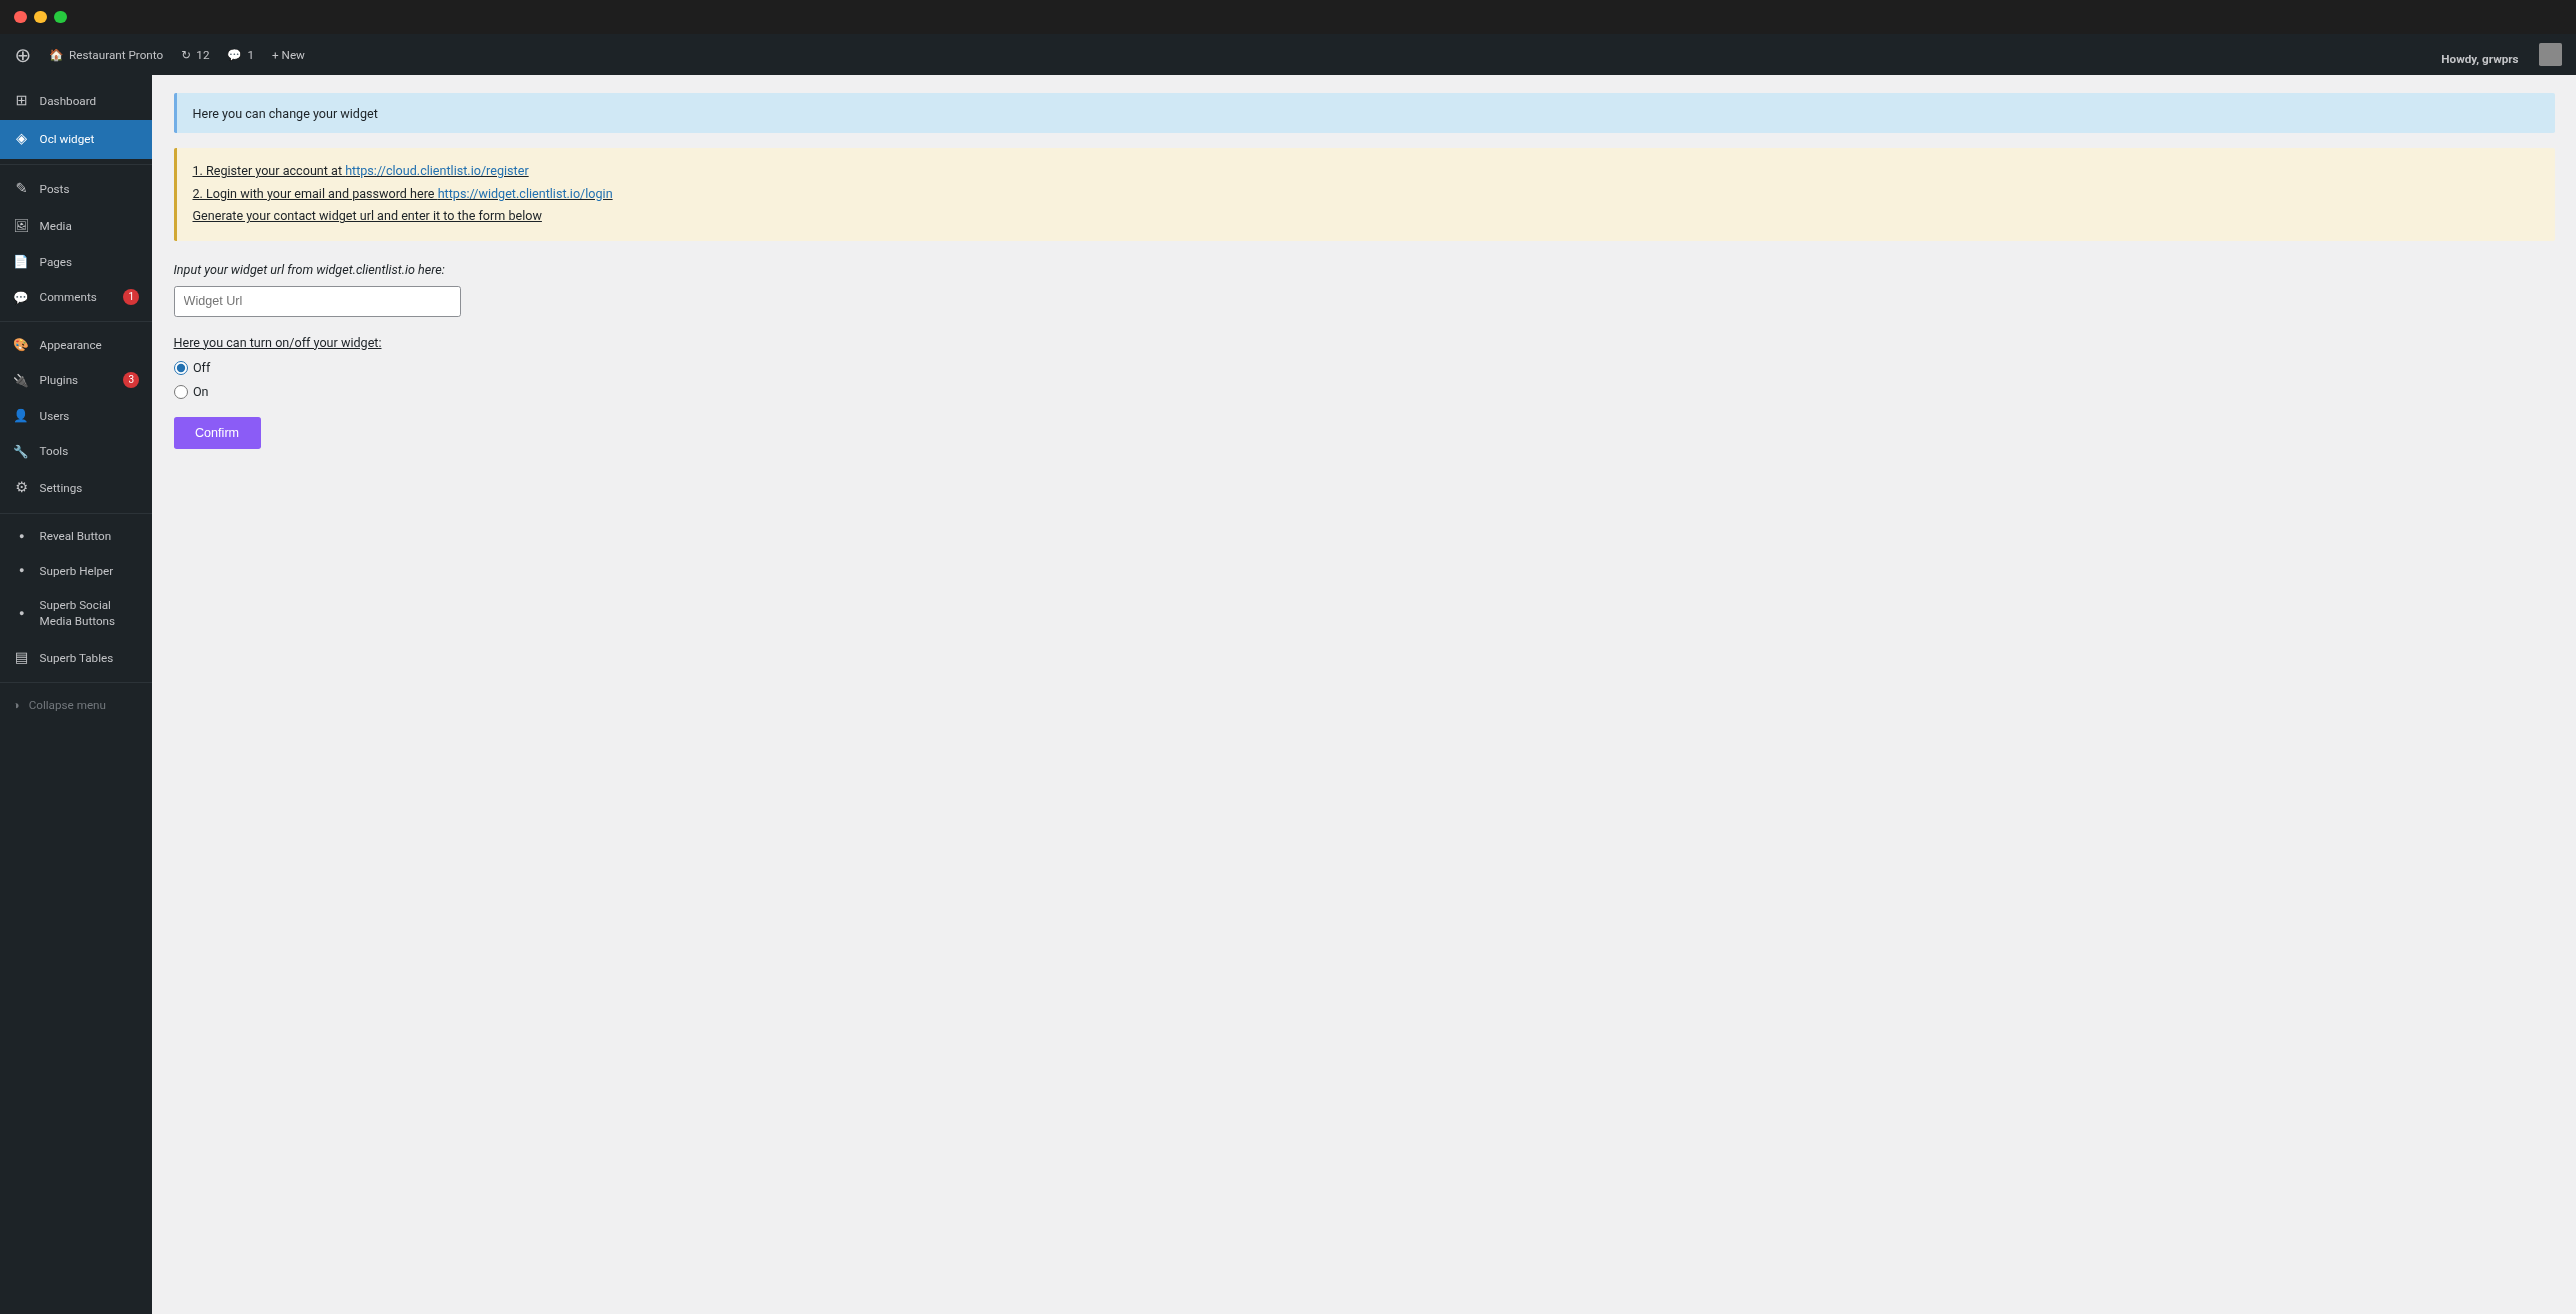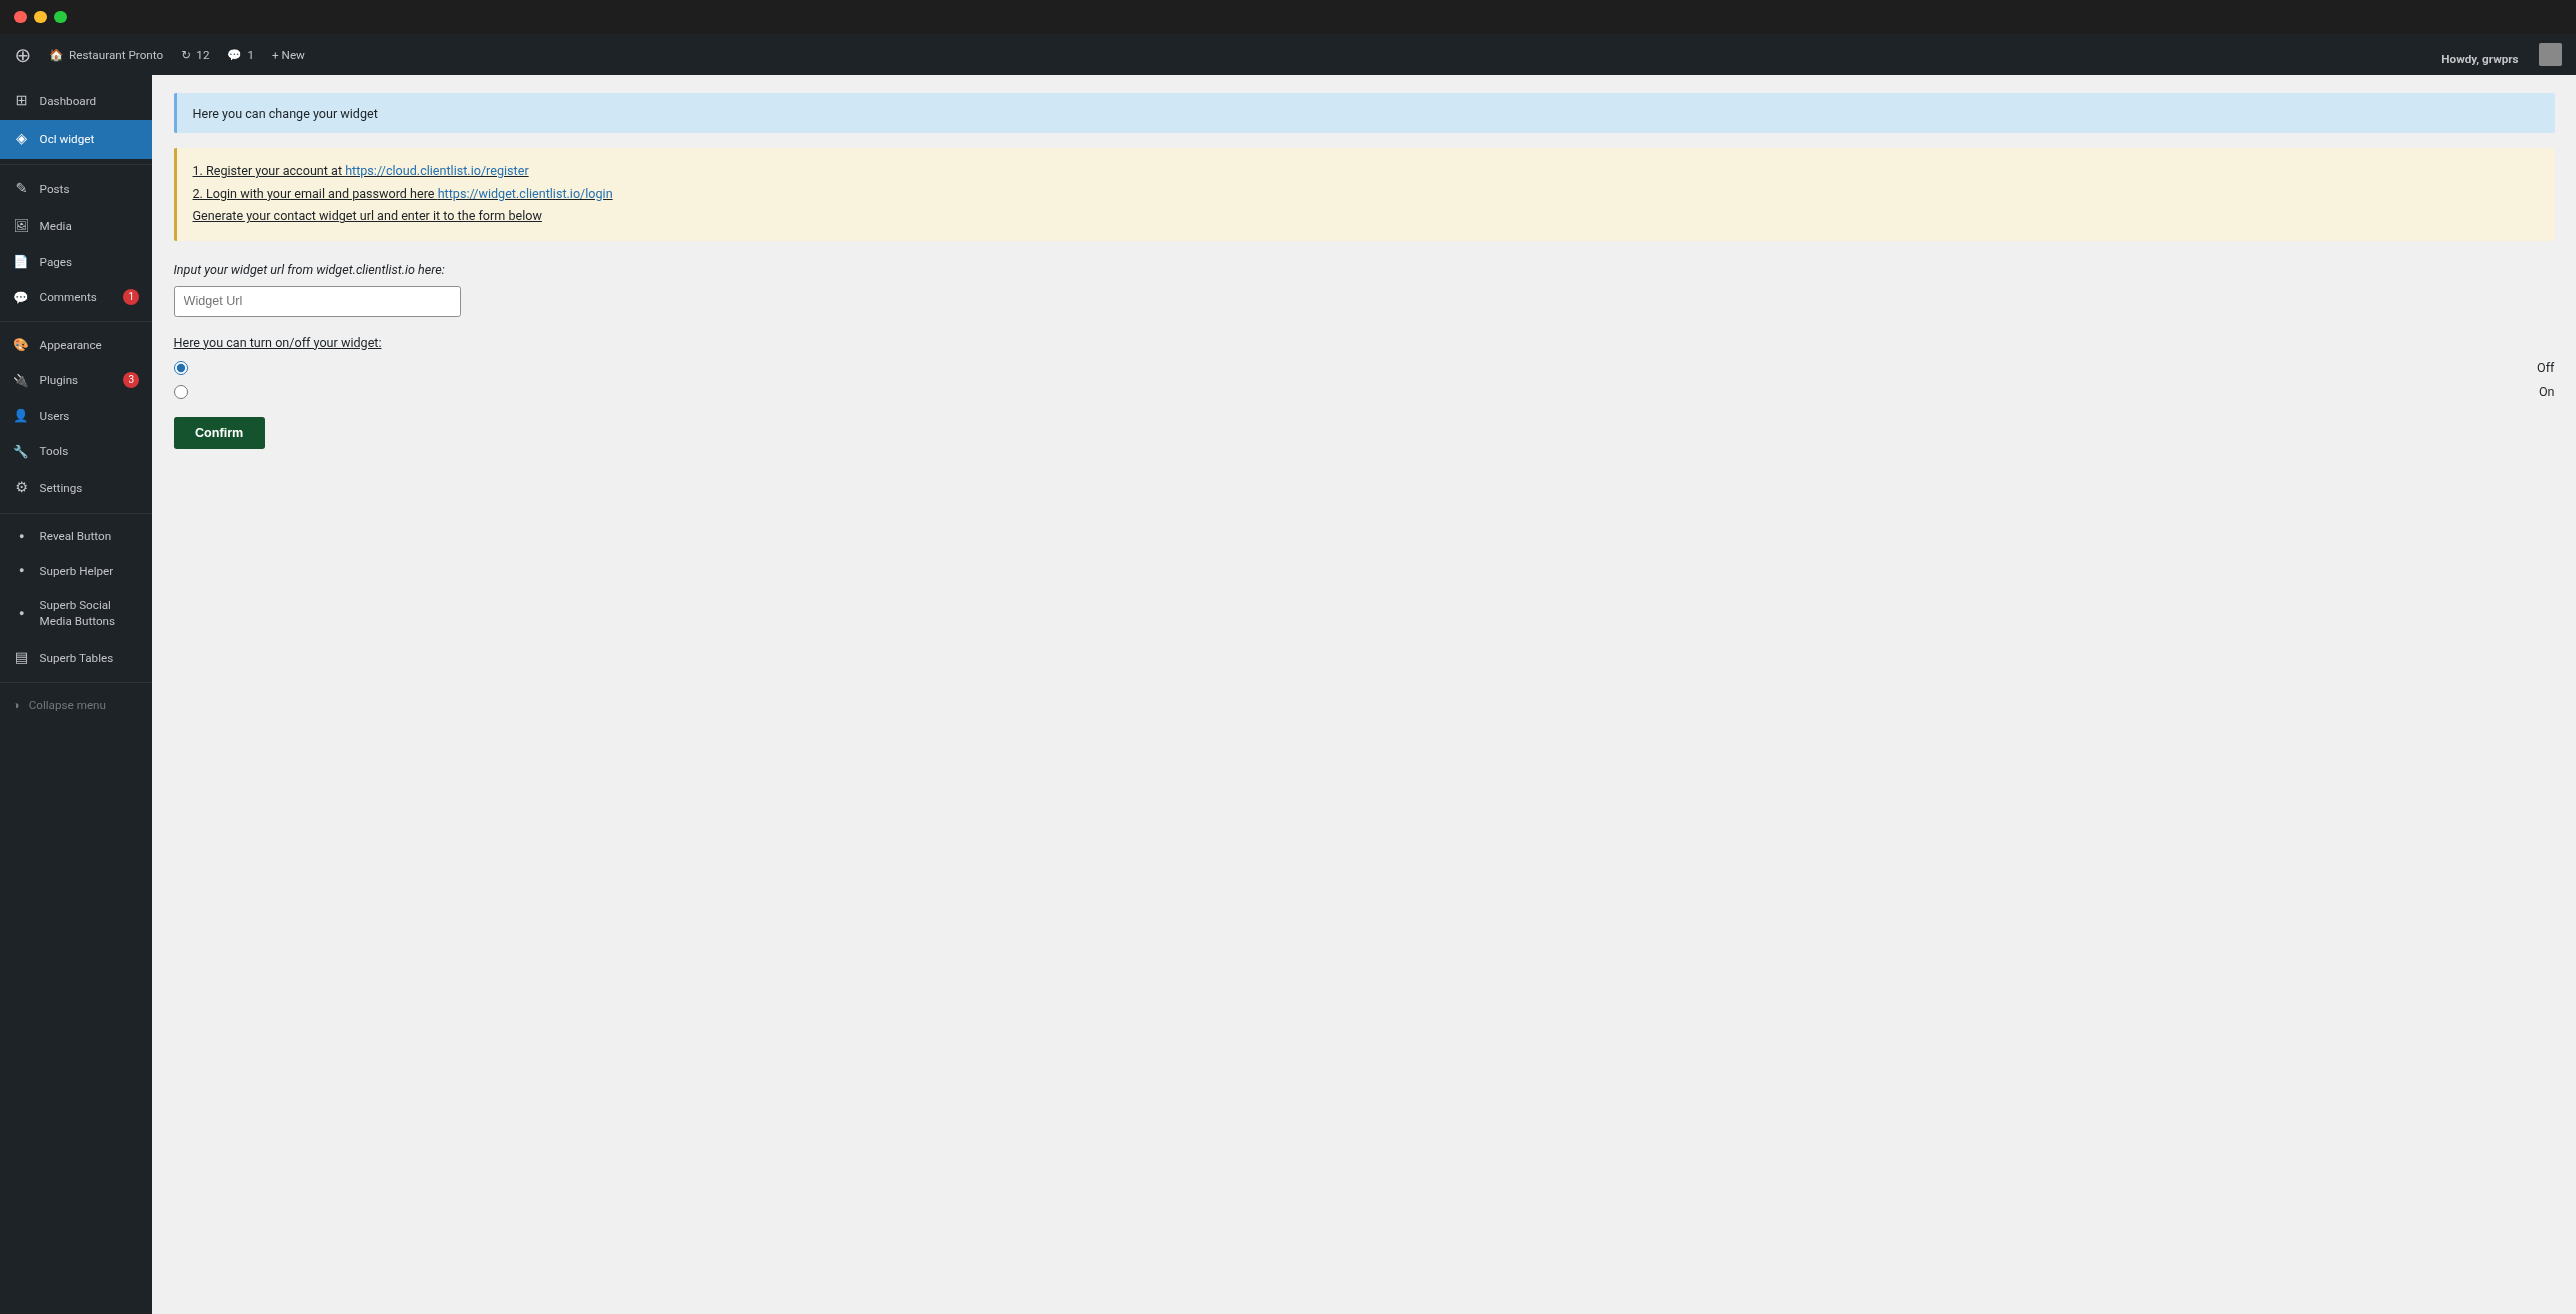--- a/index.html
+++ b/index.html
@@ -120,32 +120,32 @@
       font-size: 12.6px;
       color: #0369a1;
       background: #fff;
       margin-bottom: 18px;
       display: block;
     }
 
     .toggle-label { font-size: 12.6px; margin-bottom: 10.8px; color: #1d2327; text-decoration: underline; }
 
     .radio-group { margin-bottom: 18px; }
-    .radio-item { display: flex; align-items: center; gap: 5px; margin-bottom: 9px; font-size: 12.6px; color: #1d2327; justify-content: space-between; }
+    .radio-item { display: flex; align-items: center; gap: 5px; margin-bottom: 9px; font-size: 12.6px; color: #1d2327; }
     .radio-item input[type="radio"] { width: 14.4px; height: 14.4px; accent-color: #2271b1; }
 
     .confirm-btn {
-      background: #14532d;
+      background: #8b5cf6;
       color: #fff;
       border: none;
       padding: 9px 21.5px;
       border-radius: 2.7px;
       font-size: 12.6px;
       cursor: pointer;
-      font-weight: 700;
+      font-weight: 400;
       text-align: right;
     }
   </style>
 </head>
 <body>
 
 <div class="titlebar">
   <div class="traffic-lights">
     <div class="traffic-light red"></div>
     <div class="traffic-light yellow"></div>

